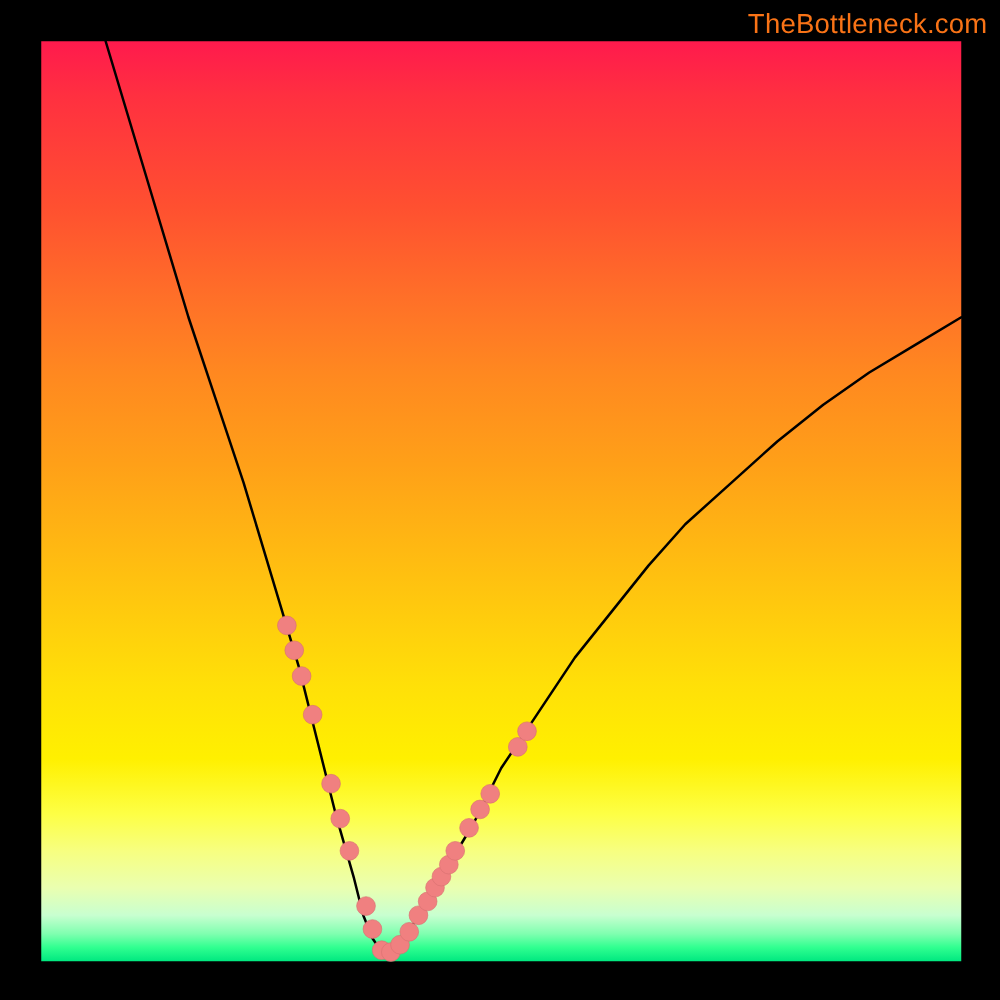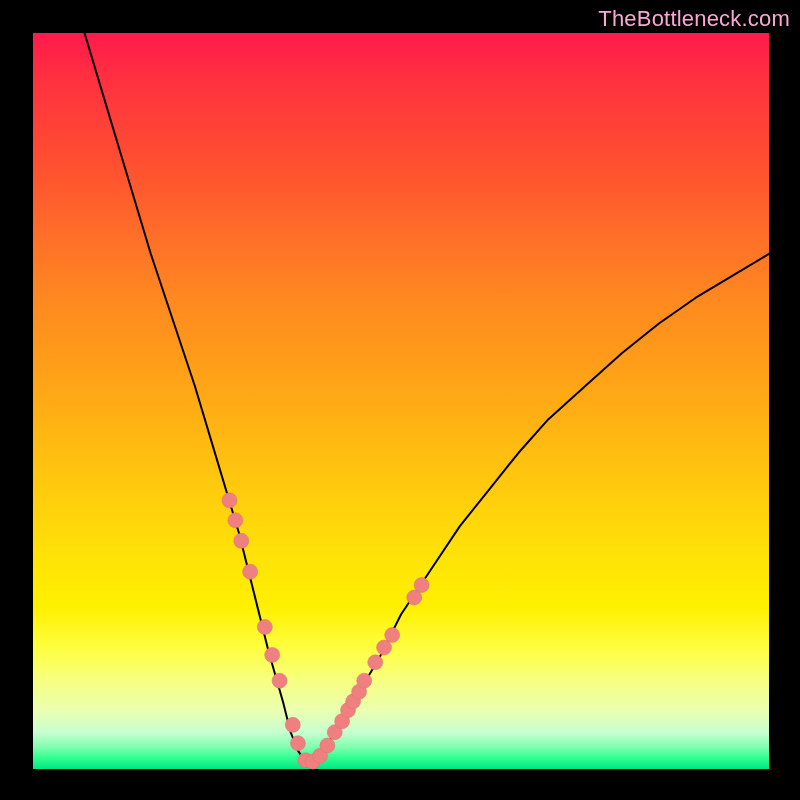--- a/index.html
+++ b/index.html
@@ -39,21 +39,21 @@
       #c8ffd0 95%,
       #80ffb0 97%,
       #30ff90 98.5%,
       #00e880 100%
     );
   }
   .watermark {
     position: absolute;
     top: 6px;
     right: 10px;
-    color: #f9a8d4;
+    color: #f97316;
     font-size: 22px;
     font-weight: 400;
     letter-spacing: 0.2px;
   }
   svg.overlay {
     position: absolute;
     left: 33px;
     top: 33px;
     width: 736px;
     height: 736px;

